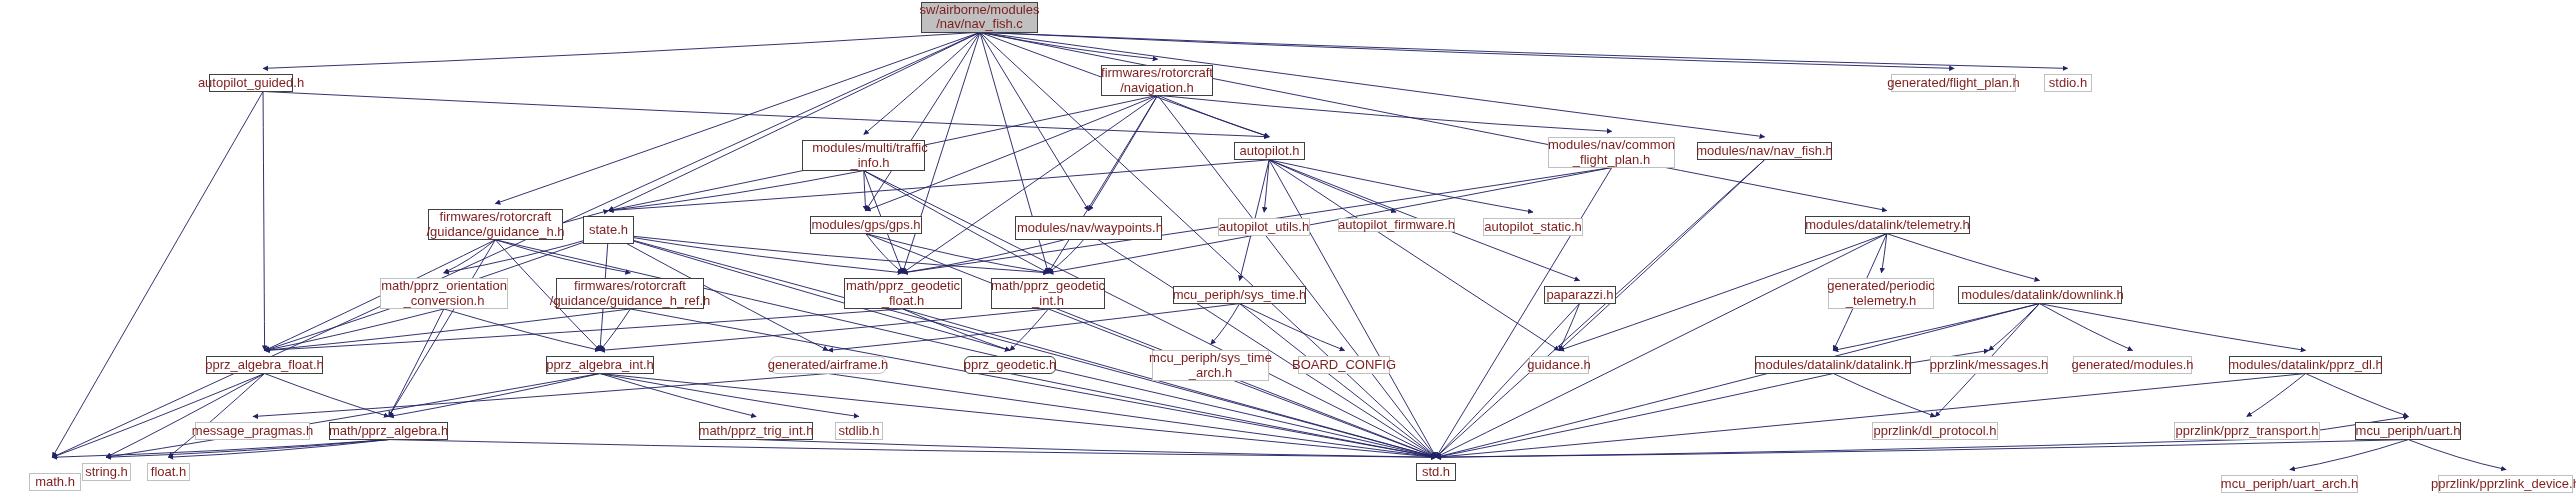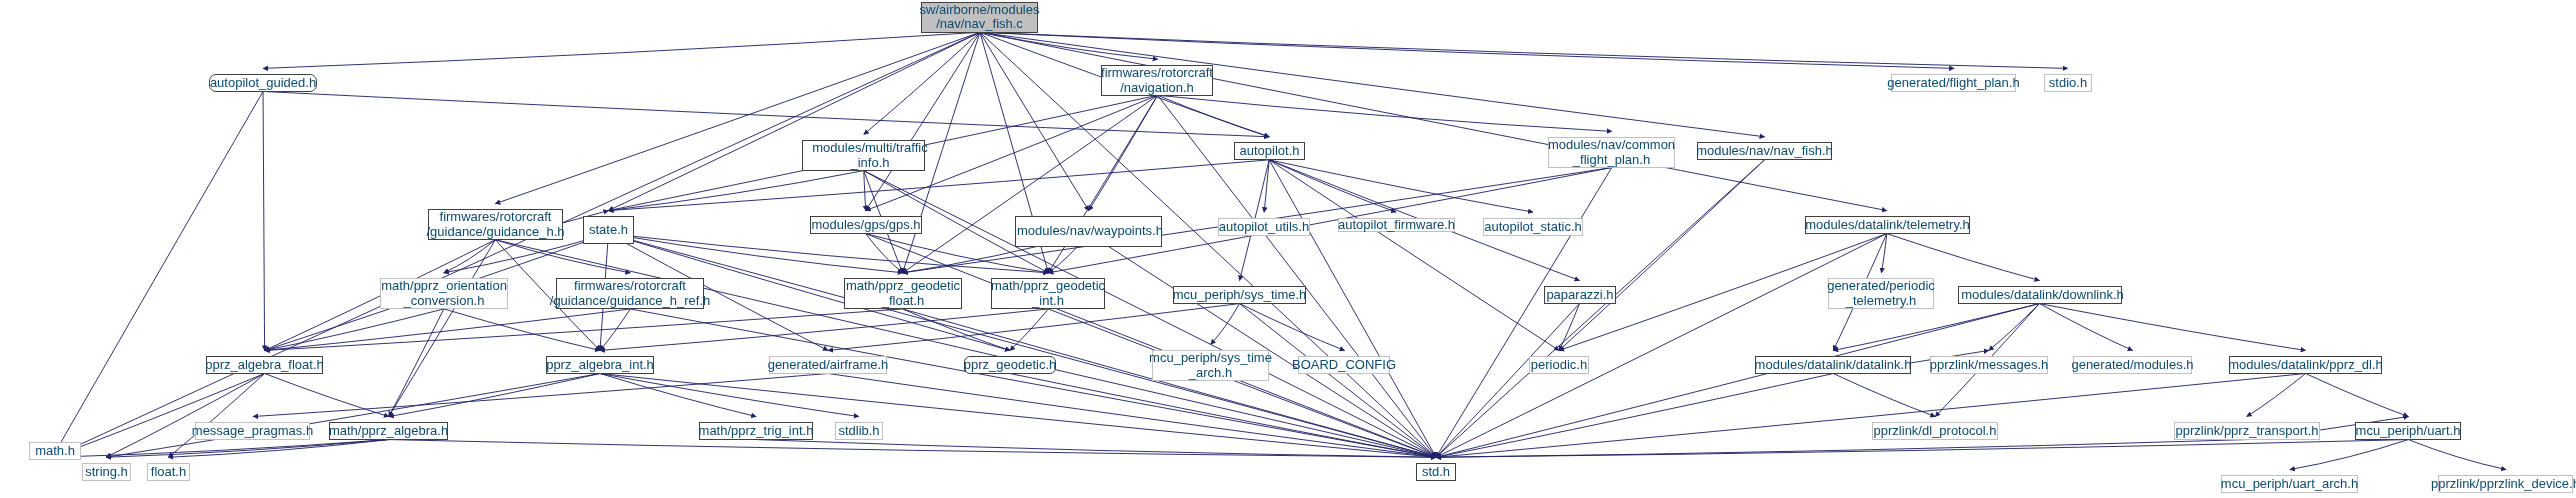--- a/index.html
+++ b/index.html
@@ -26,21 +26,21 @@
   .node {
     position: absolute;
     box-sizing: border-box;
     background: #ffffff;
     border: 0.8px solid #c0c0c0;
     display: flex;
     align-items: center;
     justify-content: center;
     text-align: center;
     line-height: 1.08;
-    color: #0c4a6e;
+    color: #7f1d1d;
     font-size: 13px;
     white-space: pre;
     padding: 0 3.1px;
   }
   .node.strong {
     border: 1.2px solid #404040;
   }
   .node.root {
     background: #c0c0c0;
     border: 1.2px solid #404040;
@@ -178,73 +178,73 @@
         <path d="M2921,572 Q2394,588.5 1867,595" marker-end="url(#arrow)"></path>
         <path d="M2921,572 Q3026,559.35 3131,542" marker-end="url(#arrow)"></path>
         <path d="M3131,572 Q3054,597.3 2977,611" marker-end="url(#arrow)"></path>
         <path d="M3131,572 Q3194.5,597.3 3258,611" marker-end="url(#arrow)"></path>
         <path d="M3131,572 Q2499,588.5 1867,595" marker-end="url(#arrow)"></path>
       </g>
   </svg>
   <div id="node-layer">
       <div class="node root" style="left: 921px; top: 1.5px; width: 117px; height: 31px;">sw/airborne/modules
 /nav/nav_fish.c</div>
-      <div class="node strong" style="left: 209px; top: 74px; width: 108px; height: 17.7px; border-radius: 7px;">autopilot_guided.h</div>
+      <div class="node strong" style="left: 209px; top: 74px; width: 84px; height: 17.7px;">autopilot_guided.h</div>
       <div class="node strong" style="left: 1101px; top: 65px; width: 112px; height: 31px;">firmwares/rotorcraft
 /navigation.h</div>
       <div class="node" style="left: 1891px; top: 74px; width: 125px; height: 17.7px;">generated/flight_plan.h</div>
       <div class="node" style="left: 2044px; top: 74px; width: 48px; height: 17.7px;">stdio.h</div>
       <div class="node strong" style="left: 802px; top: 140px; width: 123px; height: 31px; padding-left: 16px;">modules/multi/traffic
 _info.h</div>
       <div class="node strong" style="left: 1234px; top: 142px; width: 71px; height: 17.7px;">autopilot.h</div>
       <div class="node" style="left: 1548px; top: 137px; width: 127px; height: 31px;">modules/nav/common
 _flight_plan.h</div>
       <div class="node strong" style="left: 1697px; top: 142px; width: 135px; height: 17.7px;">modules/nav/nav_fish.h</div>
       <div class="node strong" style="left: 428px; top: 209px; width: 135px; height: 31px;">firmwares/rotorcraft
 /guidance/guidance_h.h</div>
       <div class="node strong" style="left: 583px; top: 216px; width: 51px; height: 28px;">state.h</div>
       <div class="node strong" style="left: 810px; top: 216px; width: 112px; height: 17.7px;">modules/gps/gps.h</div>
-      <div class="node strong" style="left: 1015px; top: 216px; width: 147px; height: 31px; padding-left: 6px;">modules/nav/waypoints.h</div>
+      <div class="node strong" style="left: 1015px; top: 216px; width: 147px; height: 24px; padding-left: 6px;">modules/nav/waypoints.h</div>
       <div class="node" style="left: 1218px; top: 218px; width: 92px; height: 17.7px;">autopilot_utils.h</div>
       <div class="node" style="left: 1338px; top: 218px; width: 117px; height: 14px;">autopilot_firmware.h</div>
       <div class="node" style="left: 1483px; top: 218px; width: 100px; height: 17.7px;">autopilot_static.h</div>
       <div class="node strong" style="left: 1805px; top: 216px; width: 165px; height: 17.7px;">modules/datalink/telemetry.h</div>
       <div class="node" style="left: 380px; top: 278px; width: 128px; height: 31px;">math/pprz_orientation
 _conversion.h</div>
       <div class="node strong" style="left: 556px; top: 278px; width: 148px; height: 31px;">firmwares/rotorcraft
 /guidance/guidance_h_ref.h</div>
       <div class="node strong" style="left: 844px; top: 278px; width: 118px; height: 31px;">math/pprz_geodetic
 _float.h</div>
       <div class="node strong" style="left: 991px; top: 278px; width: 114px; height: 31px;">math/pprz_geodetic
 _int.h</div>
       <div class="node strong" style="left: 1173px; top: 286px; width: 133px; height: 17.7px;">mcu_periph/sys_time.h</div>
       <div class="node strong" style="left: 1544px; top: 286px; width: 72px; height: 17.7px;">paparazzi.h</div>
       <div class="node" style="left: 1828px; top: 278px; width: 106px; height: 31px;">generated/periodic
 _telemetry.h</div>
       <div class="node strong" style="left: 1958px; top: 286px; width: 164px; height: 17.7px; padding-left: 8px;">modules/datalink/downlink.h</div>
       <div class="node strong" style="left: 206px; top: 356px; width: 117px; height: 17.7px;">pprz_algebra_float.h</div>
       <div class="node strong" style="left: 546px; top: 356px; width: 108px; height: 17.7px;">pprz_algebra_int.h</div>
-      <div class="node" style="left: 769px; top: 356px; width: 118px; height: 17.7px;">generated/airframe.h</div>
+      <div class="node" style="left: 769px; top: 356px; width: 118px; height: 17.7px; border-radius: 8px;">generated/airframe.h</div>
       <div class="node strong" style="left: 964px; top: 356px; width: 92px; height: 17.7px; border-radius: 6px;">pprz_geodetic.h</div>
       <div class="node" style="left: 1152px; top: 350px; width: 117px; height: 31px;">mcu_periph/sys_time
 _arch.h</div>
       <div class="node" style="left: 1298px; top: 356px; width: 92px; height: 17.7px;">BOARD_CONFIG</div>
-      <div class="node" style="left: 1529px; top: 356px; width: 60px; height: 17.7px;">periodic.h</div>
+      <div class="node" style="left: 1529px; top: 356px; width: 60px; height: 17.7px;">guidance.h</div>
       <div class="node strong" style="left: 1755px; top: 356px; width: 156px; height: 17.7px;">modules/datalink/datalink.h</div>
       <div class="node" style="left: 1930px; top: 356px; width: 118px; height: 17.7px;">pprzlink/messages.h</div>
       <div class="node" style="left: 2073px; top: 356px; width: 119px; height: 17.7px;">generated/modules.h</div>
       <div class="node strong" style="left: 2229px; top: 356px; width: 153px; height: 17.7px;">modules/datalink/pprz_dl.h</div>
       <div class="node" style="left: 195px; top: 422px; width: 115px; height: 17.7px;">message_pragmas.h</div>
       <div class="node strong" style="left: 329px; top: 422px; width: 119px; height: 17.7px;">math/pprz_algebra.h</div>
       <div class="node strong" style="left: 699px; top: 422px; width: 114px; height: 17.7px;">math/pprz_trig_int.h</div>
       <div class="node" style="left: 835px; top: 422px; width: 48px; height: 17.7px;">stdlib.h</div>
       <div class="node strong" style="left: 1416px; top: 463px; width: 40px; height: 17.7px;">std.h</div>
       <div class="node" style="left: 1872px; top: 422px; width: 126px; height: 17.7px;">pprzlink/dl_protocol.h</div>
       <div class="node" style="left: 2174px; top: 422px; width: 146px; height: 17.7px;">pprzlink/pprz_transport.h</div>
       <div class="node strong" style="left: 2355px; top: 422px; width: 106px; height: 17.7px;">mcu_periph/uart.h</div>
-      <div class="node" style="left: 29px; top: 442px; width: 52px; height: 17.7px;">math.h</div>
+      <div class="node" style="left: 29px; top: 473px; width: 52px; height: 17.7px;">math.h</div>
       <div class="node" style="left: 82px; top: 463px; width: 49px; height: 17.7px;">string.h</div>
       <div class="node" style="left: 147px; top: 463px; width: 43px; height: 17.7px;">float.h</div>
       <div class="node" style="left: 2221px; top: 475px; width: 137px; height: 17.7px;">mcu_periph/uart_arch.h</div>
       <div class="node" style="left: 2438px; top: 475px; width: 135px; height: 17.7px;">pprzlink/pprzlink_device.h</div>
     </div>
 </div>
 
 
 </body></html>

